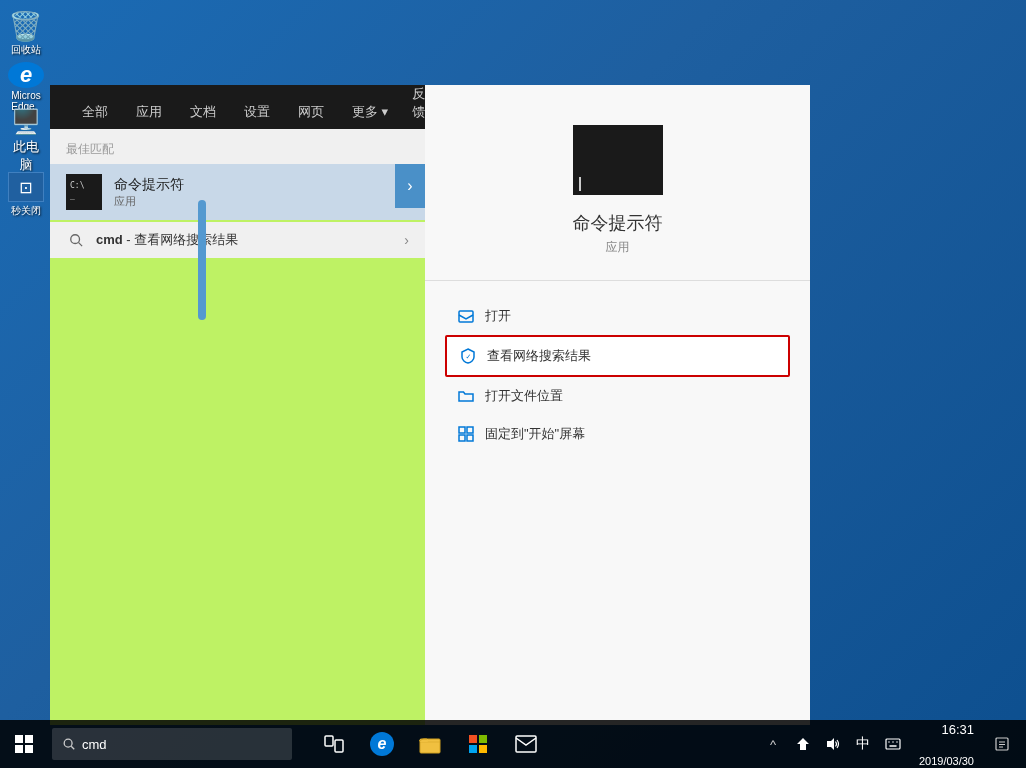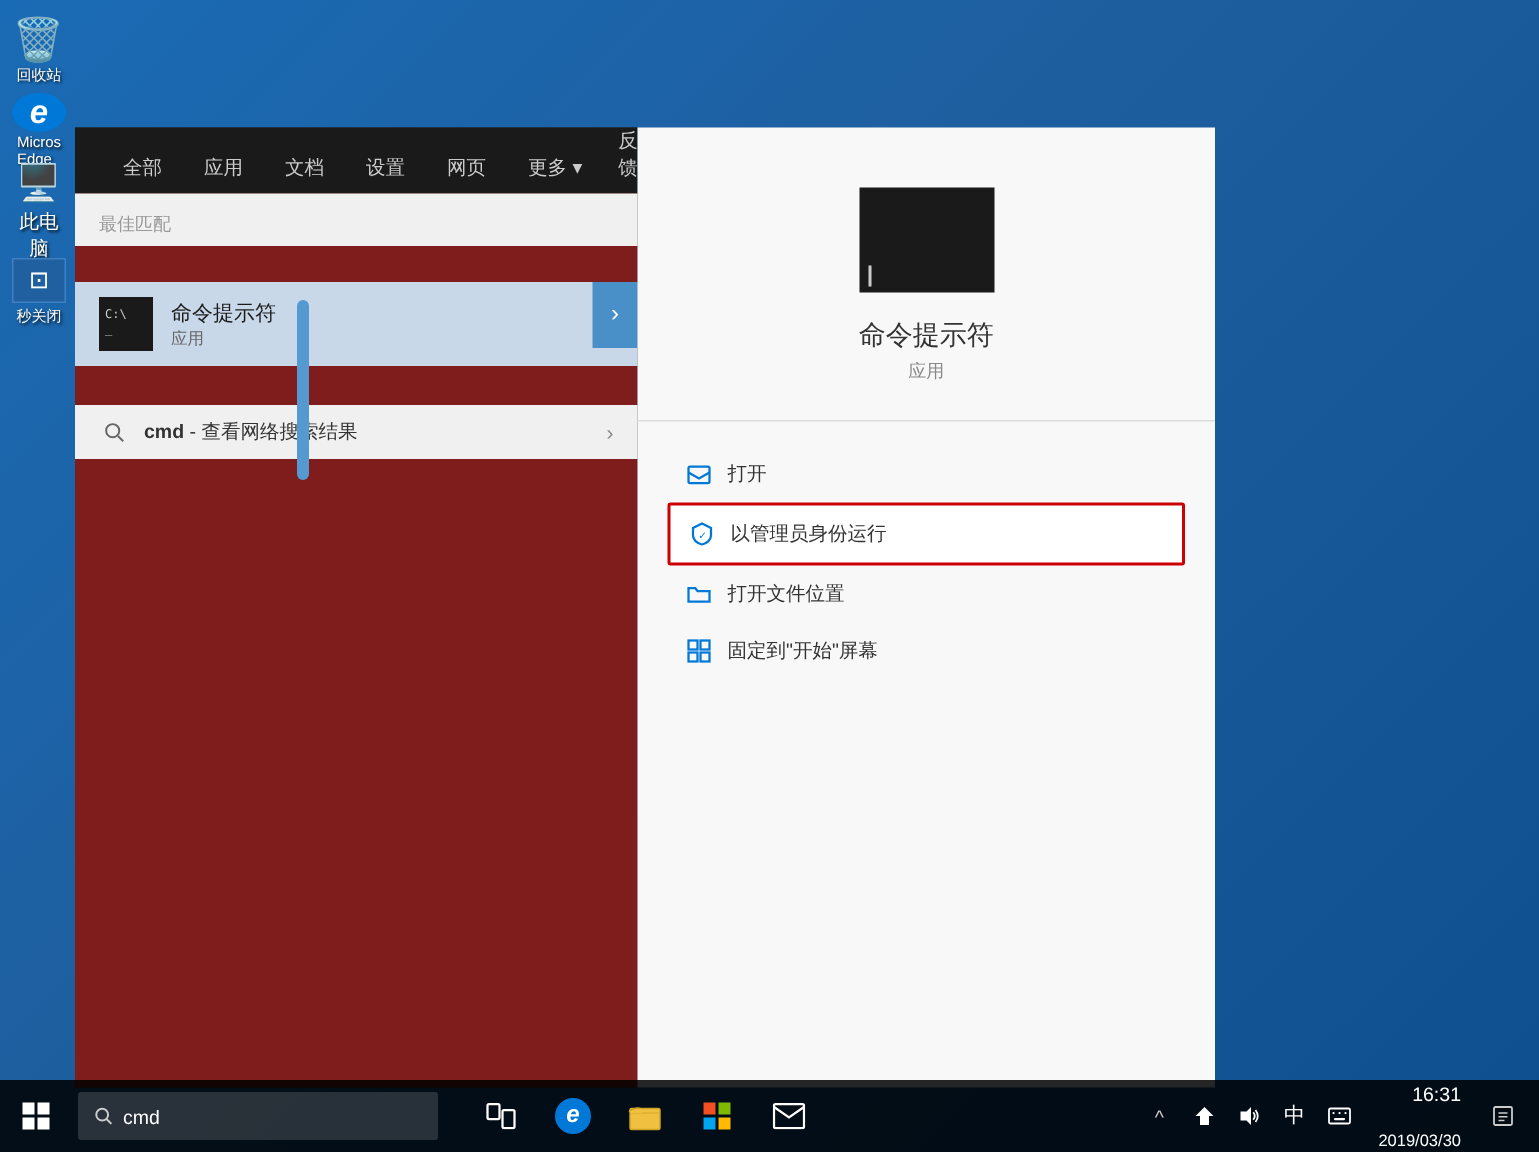--- a/index.html
+++ b/index.html
@@ -98,25 +98,24 @@
 
     
     .section-label {
       color: #999;
       font-size: 12px;
       padding: 12px 16px 6px 16px;
       background: #f0f0f0;
     }
 
     .search-results-area {
-      background: #7f1d1d;
+      background: #bef264;
       flex: 1;
       display: flex;
       flex-direction: column;
-      gap: 24px;
     }
 
     .best-match-item {
       display: flex;
       align-items: center;
       padding: 10px 16px;
       background: #c8d8e8;
       cursor: pointer;
       position: relative;
       margin: 0 0 2px 0;
@@ -544,21 +543,21 @@
           <div class="action-label">打开</div>
         </div>
 
         <div class="action-item highlighted">
           <div class="action-icon">
             <svg width="16" height="16" viewBox="0 0 16 16">
               <path d="M8 1 L14 4 L14 9 C14 12 11 14.5 8 15 C5 14.5 2 12 2 9 L2 4 Z" fill="none" stroke="#0078d7" stroke-width="1.5"></path>
               <text x="5.5" y="11" font-size="7" fill="#0078d7" font-family="sans-serif">✓</text>
             </svg>
           </div>
-          <div class="action-label">以管理员身份运行</div>
+          <div class="action-label">查看网络搜索结果</div>
         </div>
 
         <div class="action-item">
           <div class="action-icon">
             <svg width="16" height="16" viewBox="0 0 16 16">
               <path d="M1 4 L1 13 L15 13 L15 6 L7 6 L5.5 4 Z" fill="none" stroke="#0078d7" stroke-width="1.5"></path>
             </svg>
           </div>
           <div class="action-label">打开文件位置</div>
         </div>

